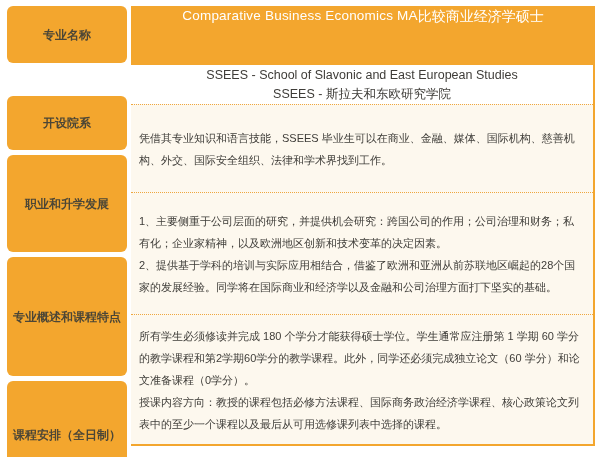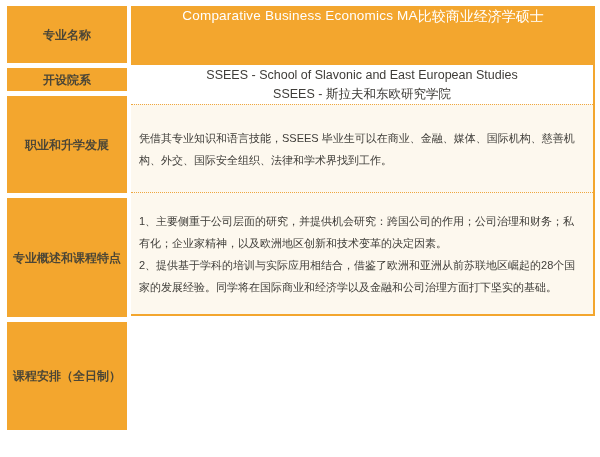--- a/index.html
+++ b/index.html
@@ -30,23 +30,24 @@
     background: var(--orange, #F3A62E);
     color: var(--label_text, #4C4636);
     font-size: 12px;
     font-weight: bold;
     display: flex;
     align-items: center;
     justify-content: center;
     text-align: center;
     line-height: 18px;
     padding: 0 4px;
+    border-radius: 6px;
   }
   .h-r1 { height: 57px; }
-  .h-r2 { height: 23px; }
+  .h-r2 { height: 54px; margin-top: 28px; }
   .h-r3 { height: 97px; }
   .h-r4 { height: 119px; }
   .h-r5 { height: 108px; }
 
   
   .right-col {
     width: 464px;
     display: flex;
     flex-direction: column;
   }
@@ -132,17 +133,21 @@
 
         <div class="cell cream cell-career">
           <p>凭借其专业知识和语言技能，SSEES 毕业生可以在商业、金融、媒体、国际机构、慈善机构、外交、国际安全组织、法律和学术界找到工作。</p>
         </div>
 
         <div class="cell cream cell-overview">
           <p>1、主要侧重于公司层面的研究，并提供机会研究：跨国公司的作用；公司治理和财务；私有化；企业家精神，以及欧洲地区创新和技术变革的决定因素。</p>
           <p>2、提供基于学科的培训与实际应用相结合，借鉴了欧洲和亚洲从前苏联地区崛起的28个国家的发展经验。同学将在国际商业和经济学以及金融和公司治理方面打下坚实的基础。</p>
         </div>
 
+        <div class="cell cream cell-schedule">
+          <p>所有学生必须修读并完成 180 个学分才能获得硕士学位。学生通常应注册第 1 学期 60 学分的教学课程和第2学期60学分的教学课程。此外，同学还必须完成独立论文（60 学分）和论文准备课程（0学分）。</p>
+          <p>授课内容方向：教授的课程包括必修方法课程、国际商务政治经济学课程、核心政策论文列表中的至少一个课程以及最后从可用选修课列表中选择的课程。</p>
+        </div>
       </div>
     </div>
 
   </div>
 </div>
 
 </body></html>

